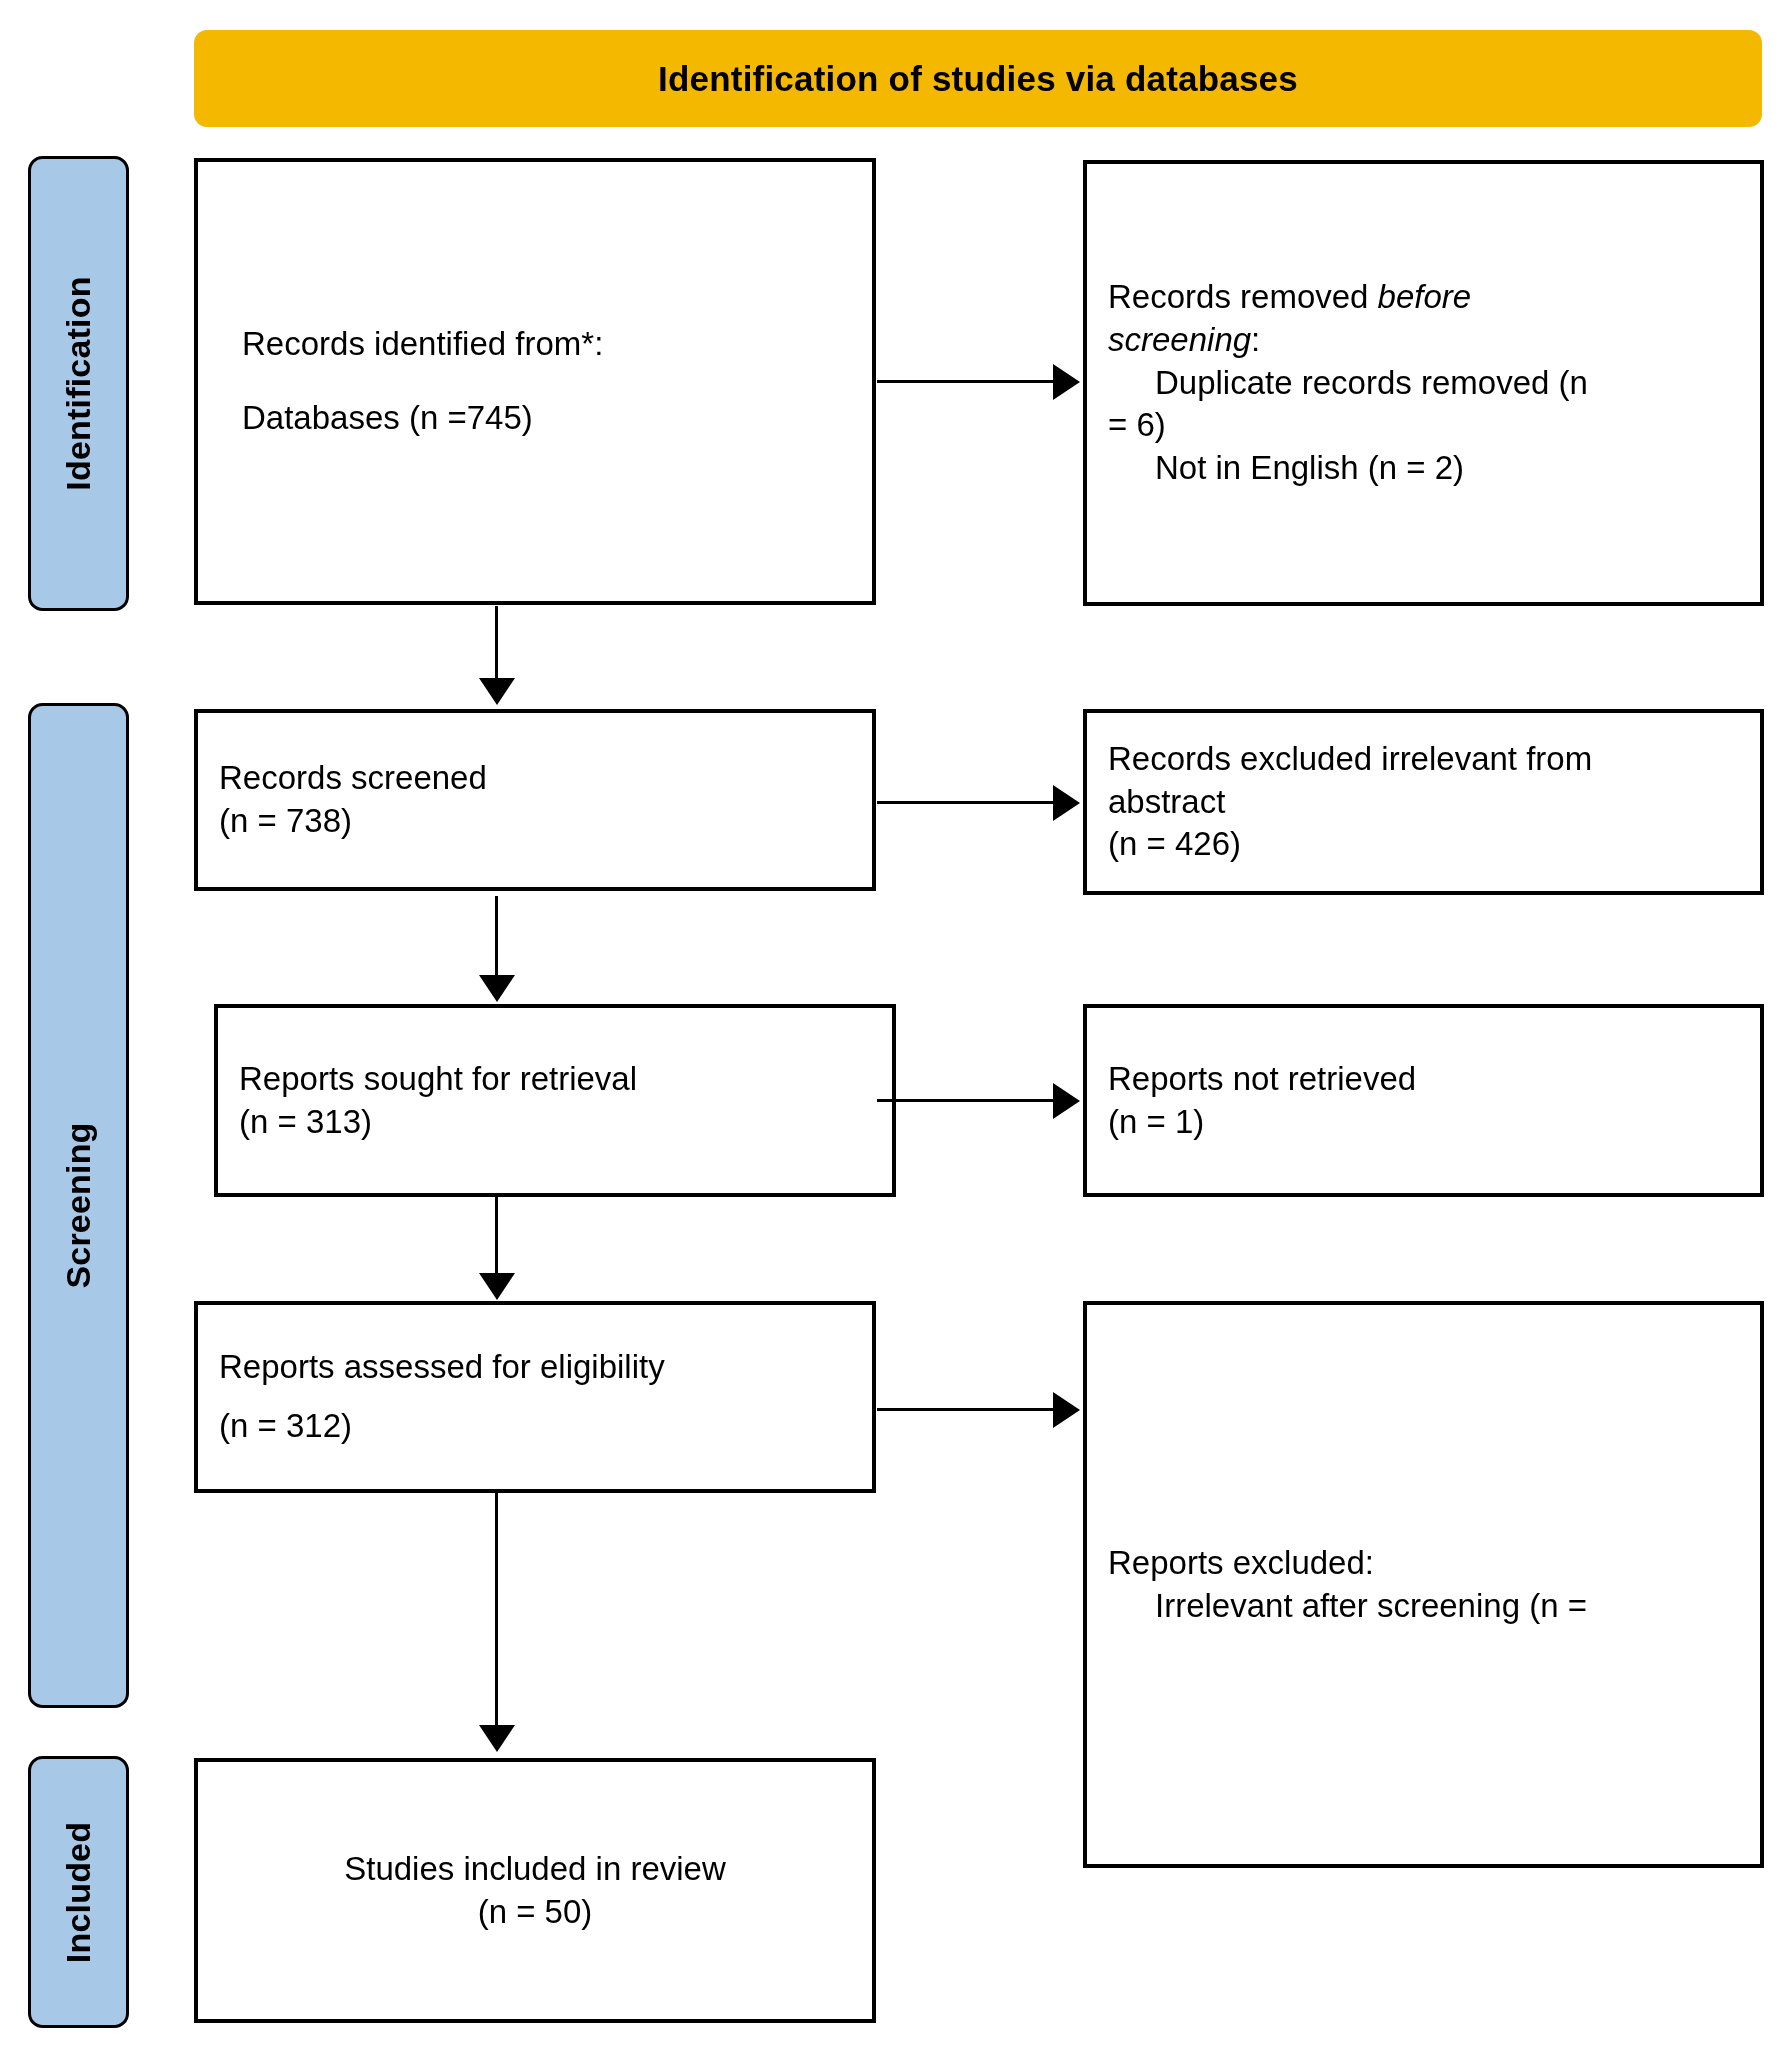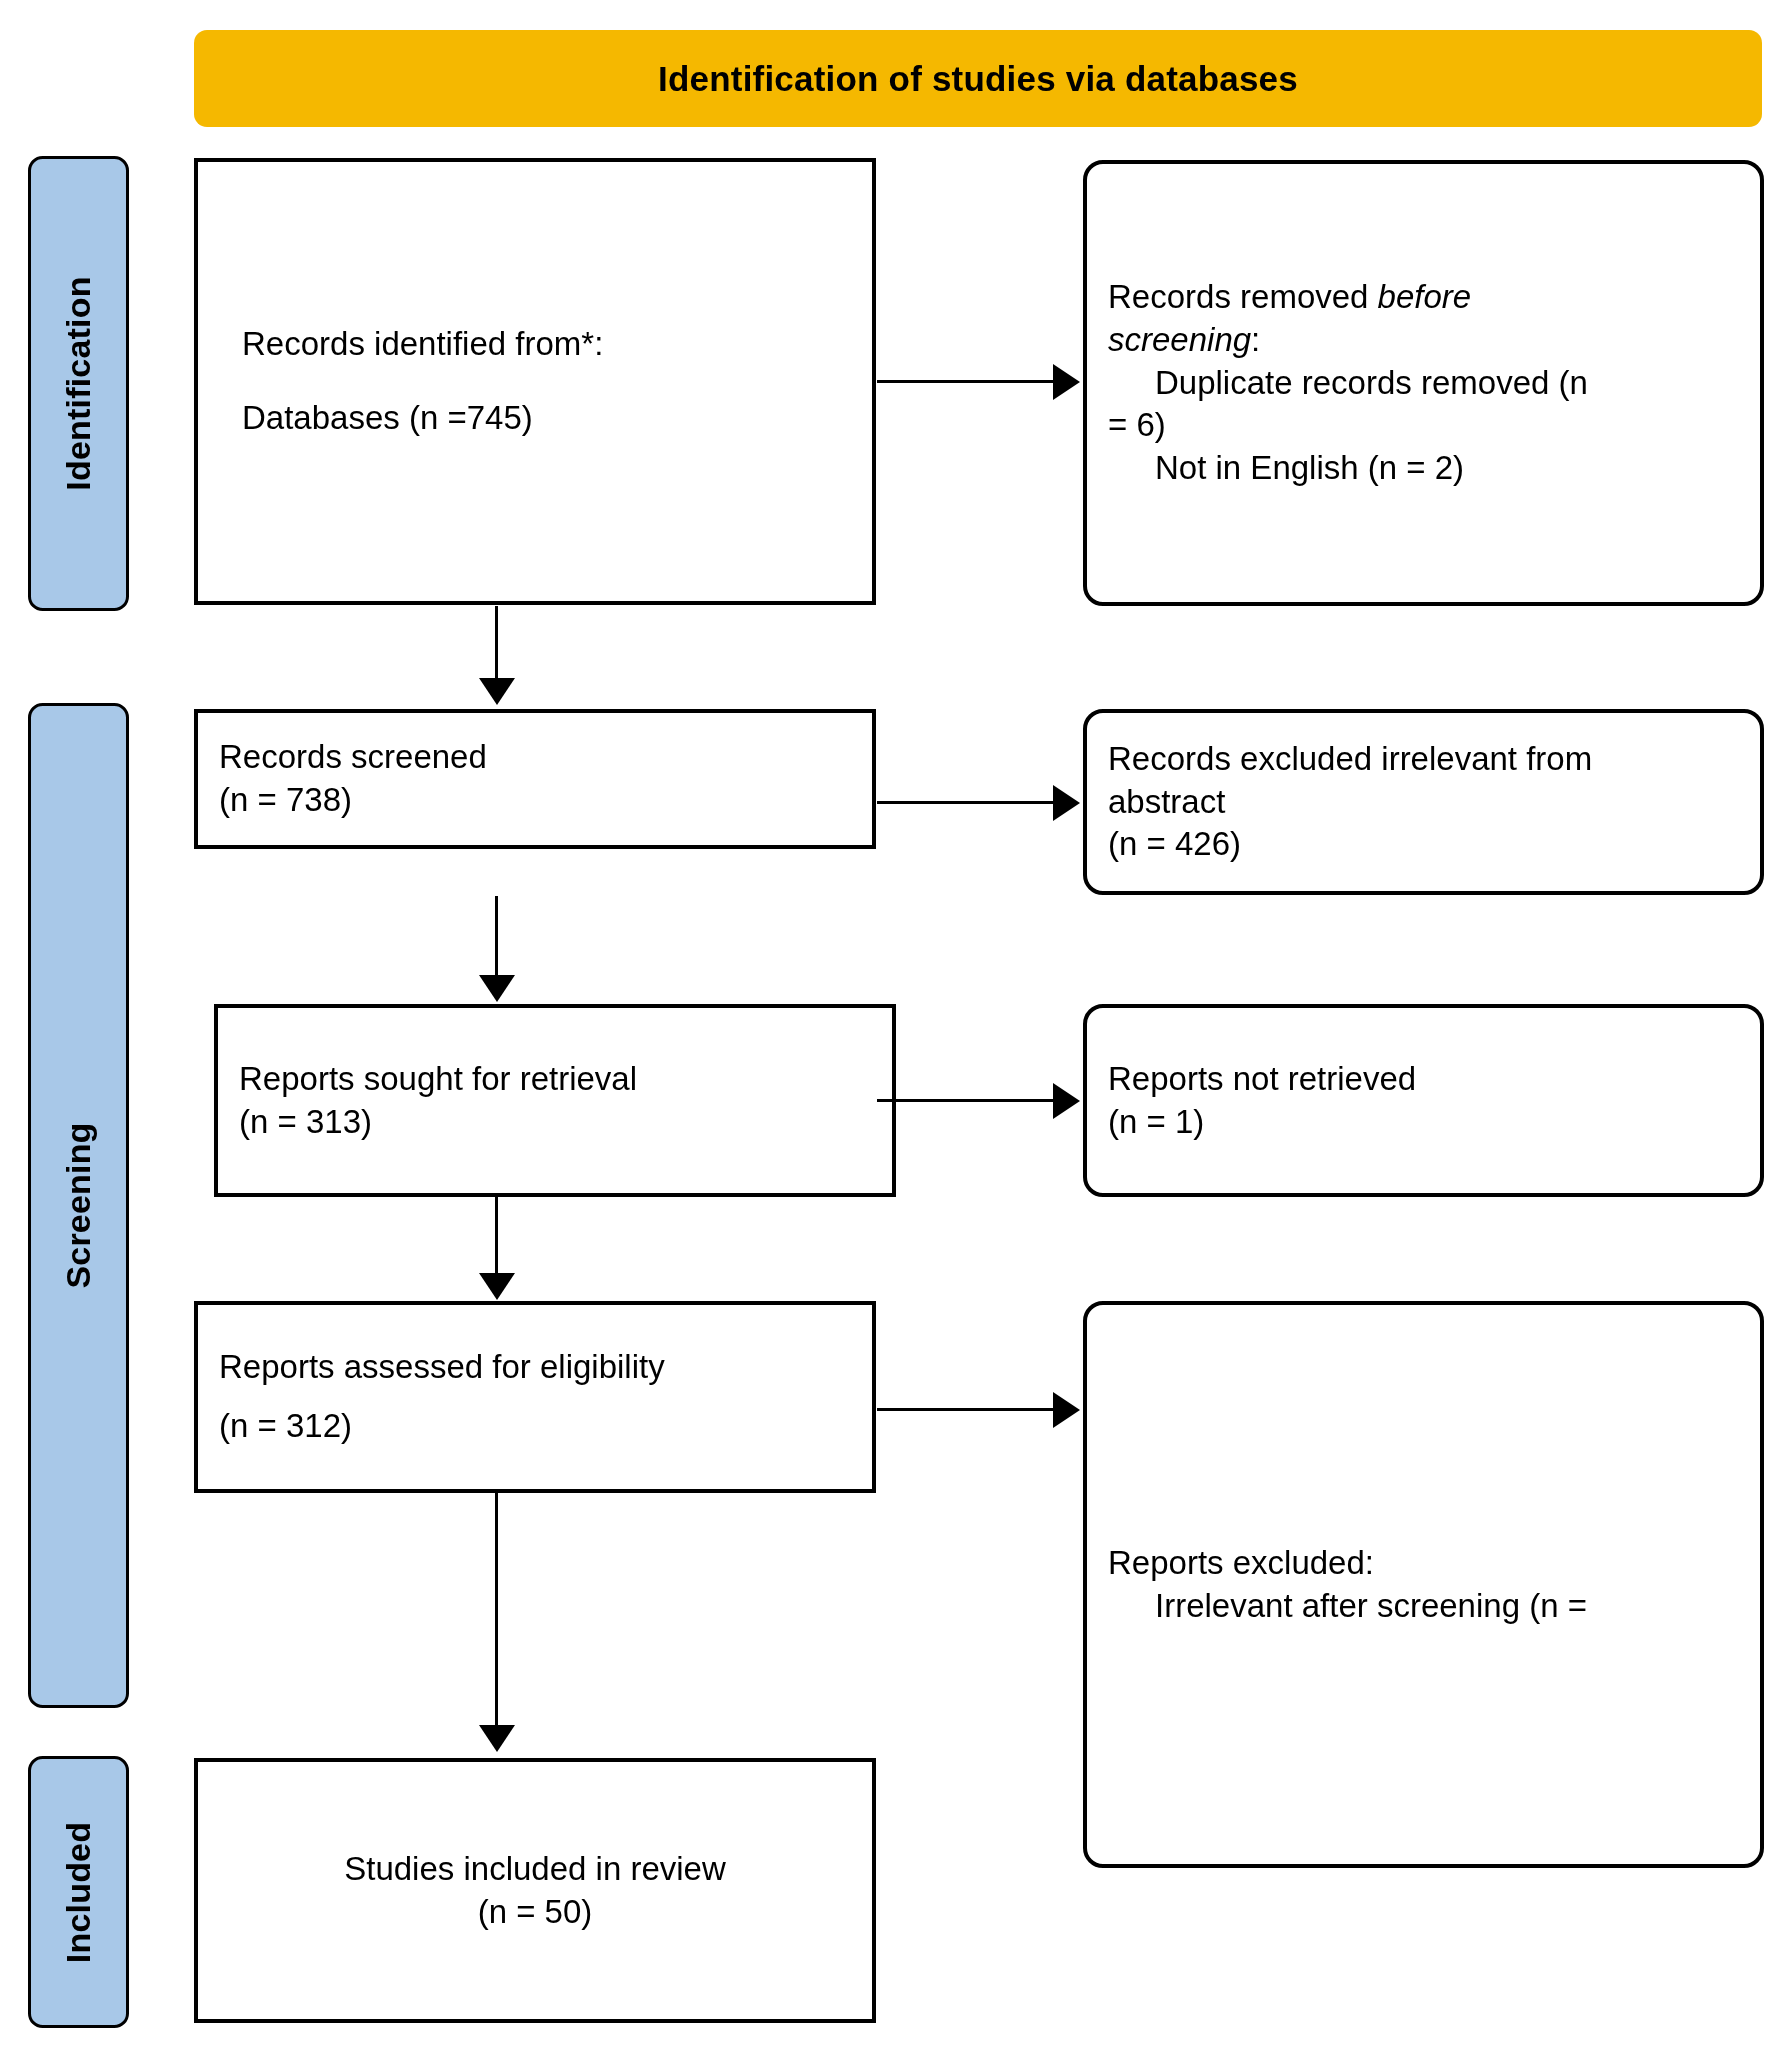--- a/index.html
+++ b/index.html
@@ -52,25 +52,25 @@
     font-size:33px;
     line-height:1.30;
     padding:0 21px;
     display:flex; flex-direction:column; justify-content:center;
   }
   .fbox .ln { white-space:normal; }
   .fbox .ind { padding-left:47px; text-indent:0; }
   .fbox em { font-style:italic; }
 
   .col-l { left:194px; width:682px; }
-  .col-r { left:1083px; width:681px;border-radius:20px; }
+  .col-r { left:1083px; width:681px; }
 
   #box-identified      { top:152px;  height:447px; }
   #box-removed         { top:154px;  height:446px; }
-  #box-screened        { top:703px;  height:140px; }
+  #box-screened        { top:703px;  height:182px; }
   #box-excluded-abs    { top:703px;  height:186px; }
   #box-sought          { top:998px; height:193px;margin-left:20px; }
   #box-not-retrieved   { top:998px; height:193px; }
   #box-assessed        { top:1295px; height:192px;gap:16px; }
   #box-reports-excl    { top:1295px; height:567px; }
   #box-included        { top:1752px; height:265px;text-align:center; }
 
   
   #box-identified { align-items:flex-start;gap:31px; }
   #box-identified .ln.center-ish { padding-left:23px; }

